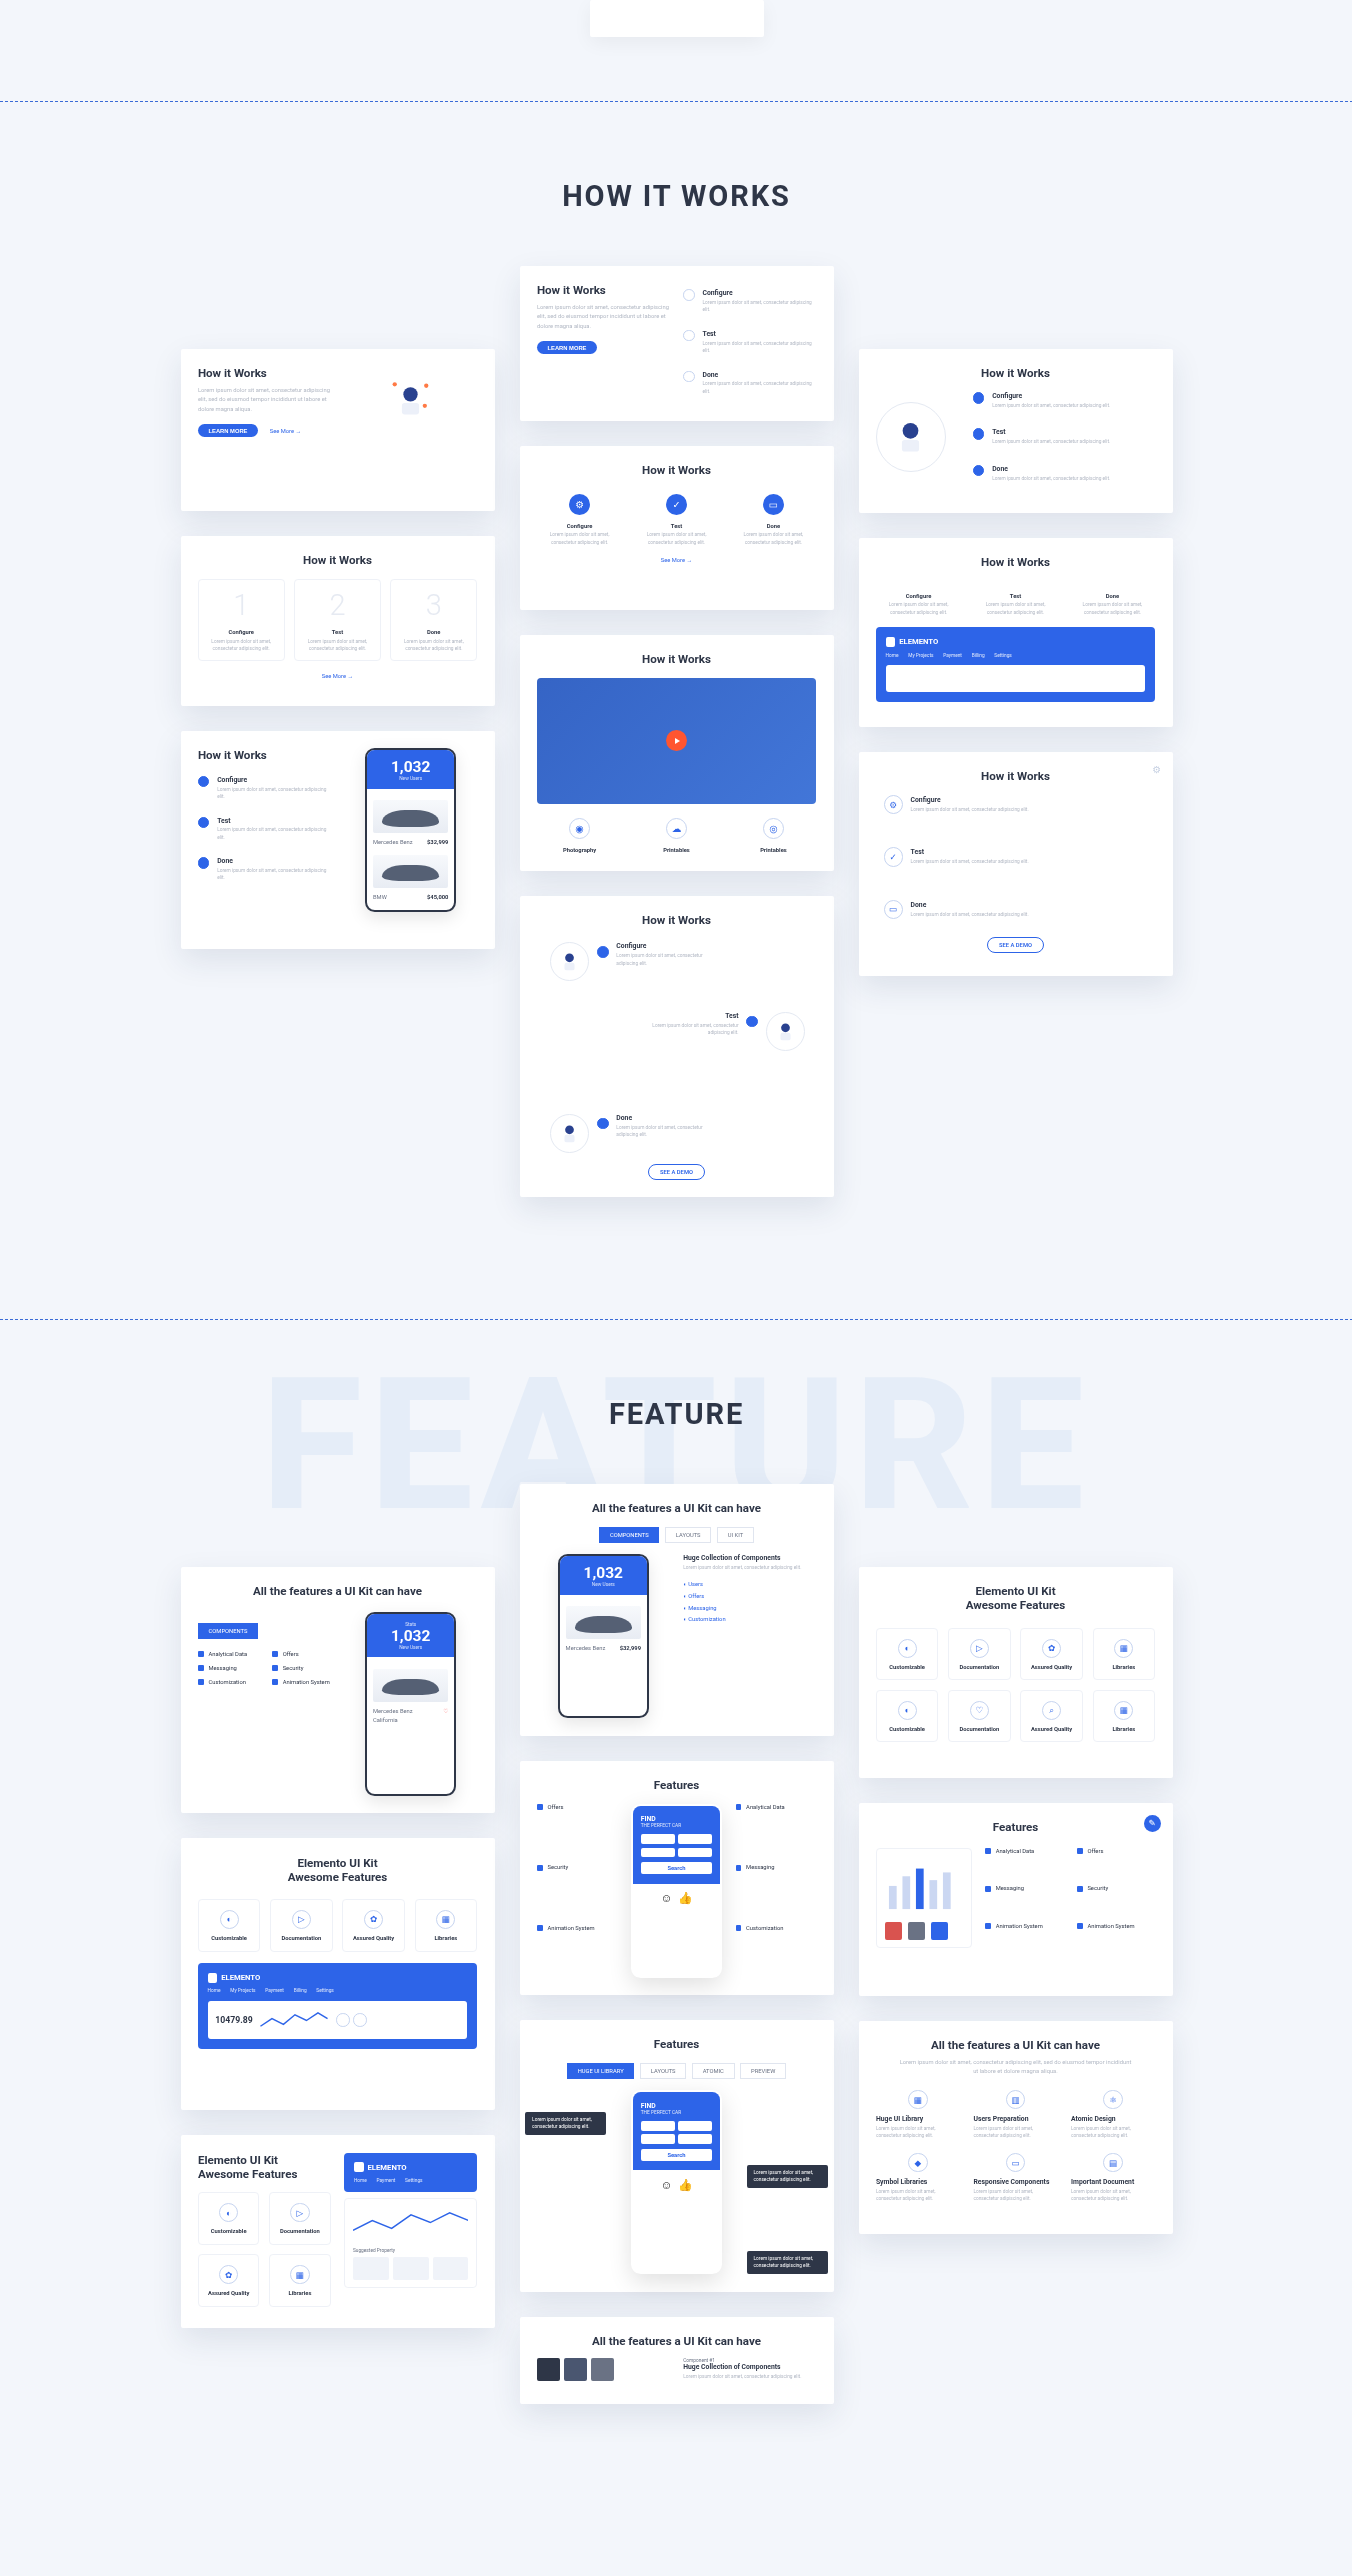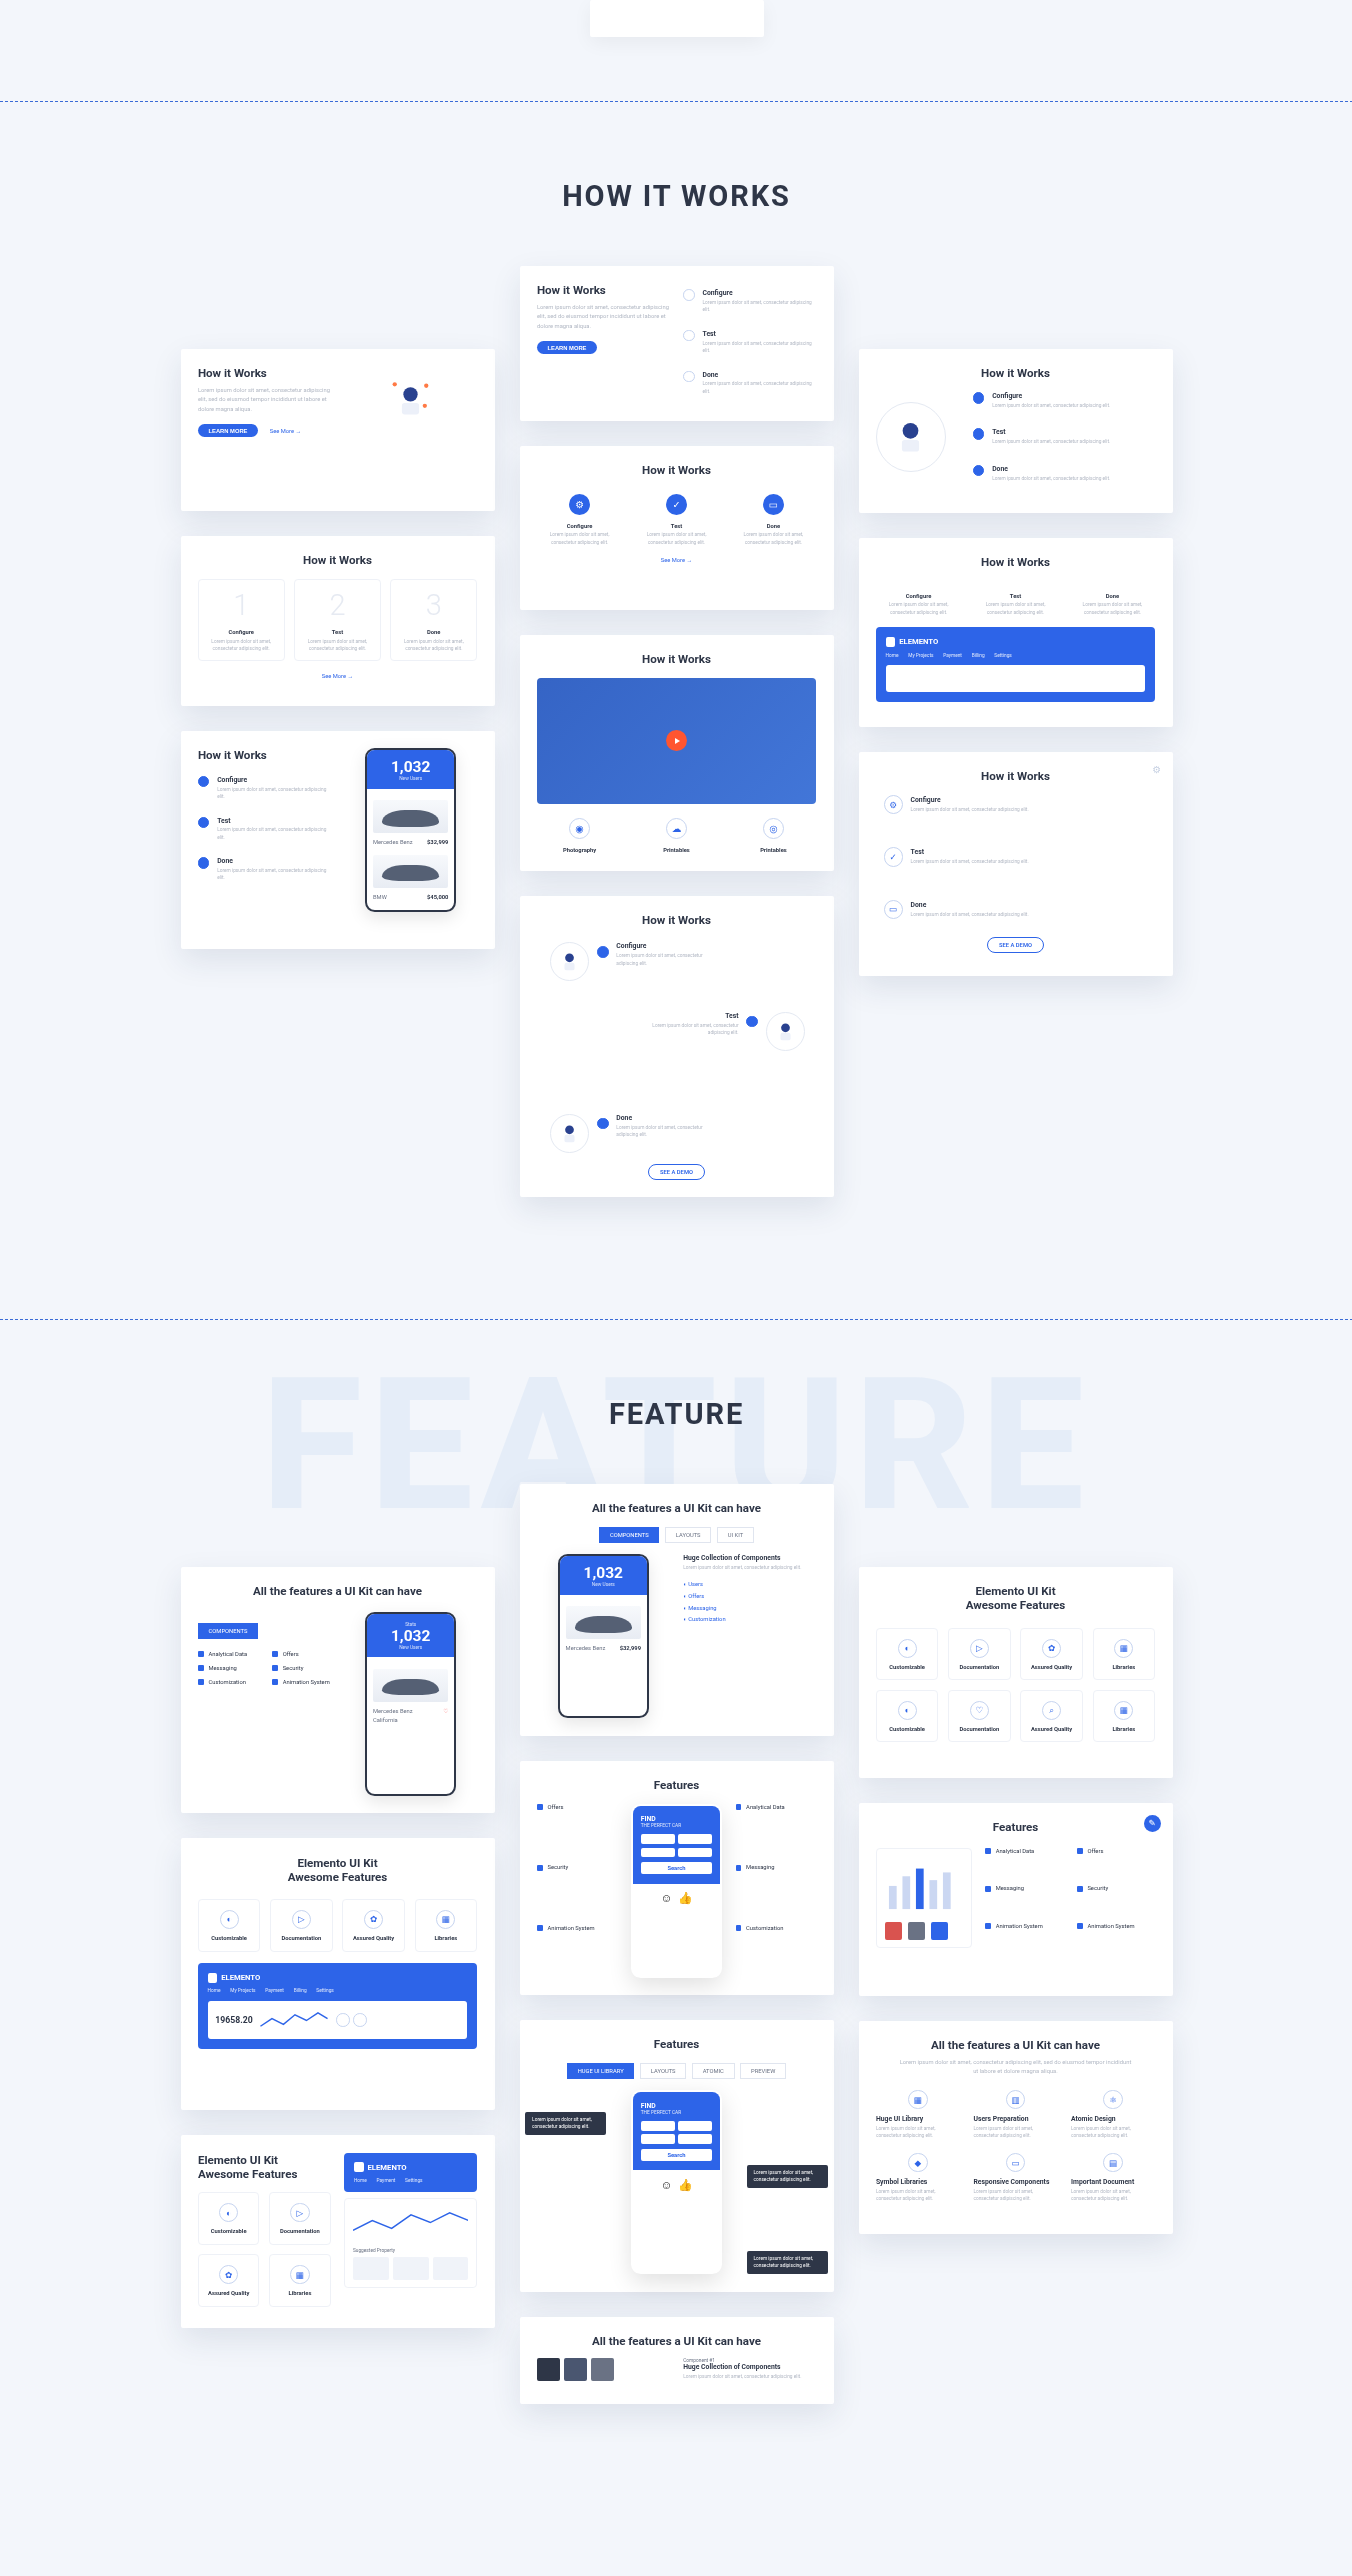--- a/index.html
+++ b/index.html
@@ -641,21 +641,21 @@
           <span class="ui-icon-pencil">✎</span>
           <div class="dash-logo">ELEMENTO</div>
           <div class="dash-nav">
             <span>Home</span>
             <span>My Projects</span>
             <span>Payment</span>
             <span>Billing</span>
             <span>Settings</span>
           </div>
           <div class="dash-body" style="display:flex;gap:7.7px;align-items:center;">
-            <div style="font-weight:700;font-size:8.7px;">19658.20</div>
+            <div style="font-weight:700;font-size:8.7px;">10479.89</div>
             <svg width="68" height="23" viewBox="0 0 70 24">
                 <polyline points="0,18 12,10 24,16 36,6 48,12 60,4 70,10" fill="none" stroke="#2d64e8" stroke-width="1.5"></polyline>
               </svg>
             <div style="display:flex;gap:3.9px;">
               <div style="width:13.5px;height:13.5px;border-radius:50%;border:1px solid #c6d4f0;"></div>
               <div style="width:13.5px;height:13.5px;border-radius:50%;border:1px solid #c6d4f0;"></div>
             </div>
           </div>
         </div>
       </div>

